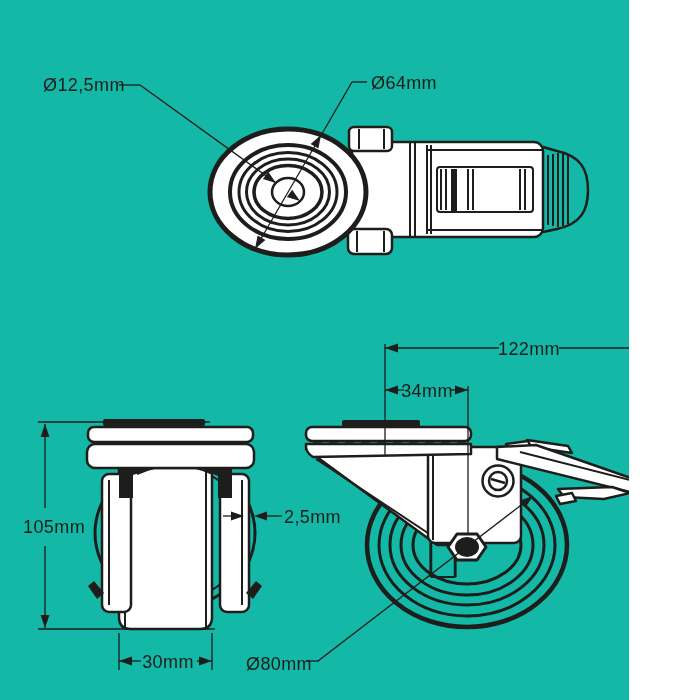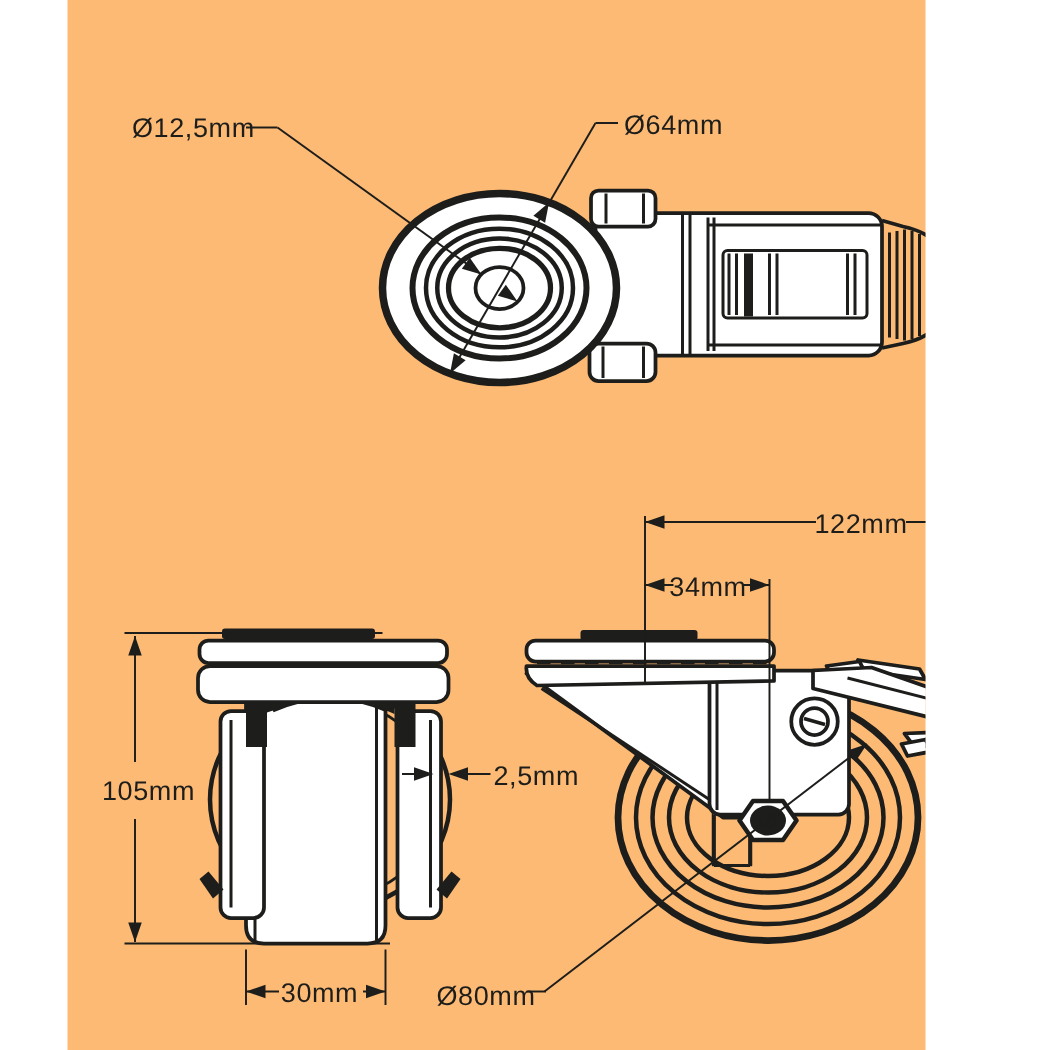--- a/index.html
+++ b/index.html
@@ -1,16 +1,16 @@
 <!DOCTYPE html>
 <html><head>
 <meta charset="utf-8">
 <style>
   html,body{margin:0;padding:0;background:#ffffff;}
-  #stage{width:572px;height:700px;background:#fdba74;position:relative;overflow:hidden;margin-left:45px;}
+  #stage{width:629px;height:700px;background:#14b8a6;position:relative;overflow:hidden;}
   svg{display:block;}
   
   line,path,rect,ellipse,circle,polygon{stroke:#1d1d1b;stroke-linecap:butt;stroke-linejoin:round;fill:none;}
   .s1{stroke-width:1.3px;}
   .s2{stroke-width:2px;}
   .s25{stroke-width:2.5px;}
   .s3{stroke-width:3px;}
   .s35{stroke-width:3.5px;}
   .s4{stroke-width:4px;}
   .s45{stroke-width:4.5px;}

